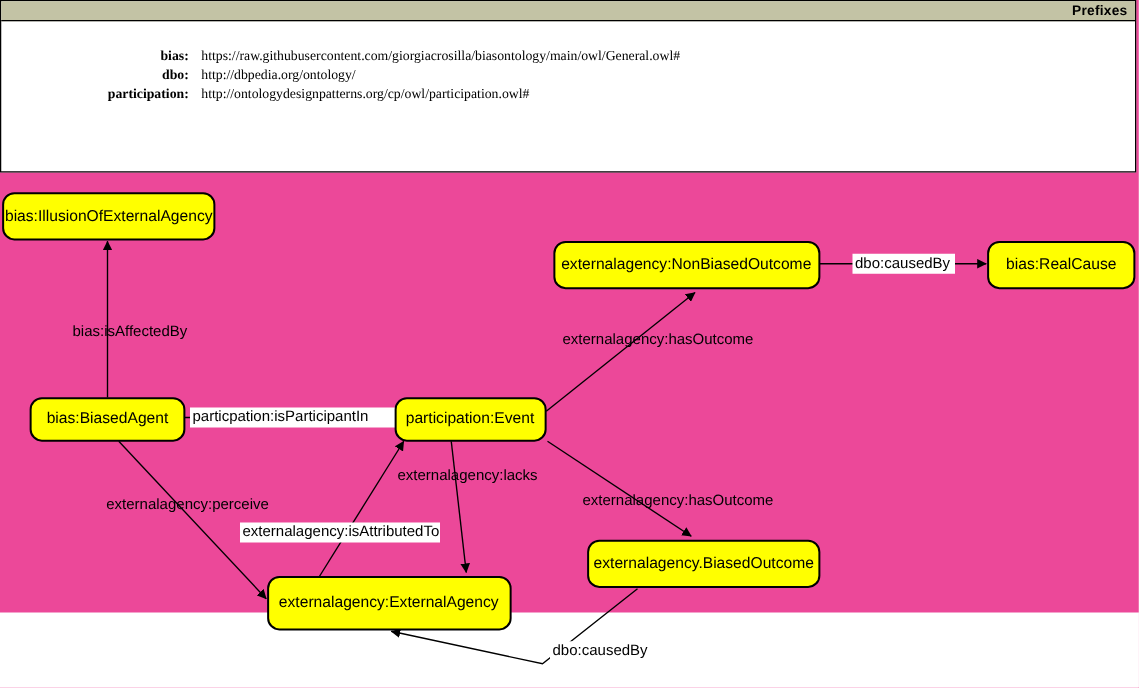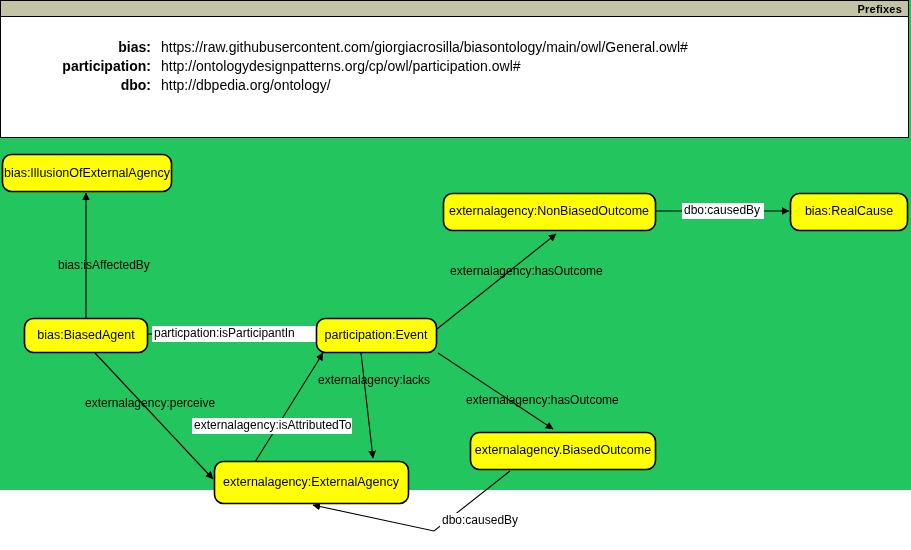--- a/index.html
+++ b/index.html
@@ -11,21 +11,21 @@
     width: 911px;
     height: 550px;
     font-family: "Liberation Sans", sans-serif;
     overflow: hidden;
     position: relative;
   }
   #stage {
     position: relative;
     width: 911px;
     height: 490px;
-    background: #22c55e;
+    background: #ec4899;
   }
 
   
   .prefix-panel {
     position: absolute;
     left: 0;
     top: 0;
     width: 909px;
     height: 138px;
     border: 1px solid #000000;
@@ -49,22 +49,22 @@
     color: #000000;
     letter-spacing: 0.2px;
   }
   .prefix-body {
     padding-top: 22px;
     padding-left: 0;
     box-sizing: border-box;
   }
   .prefix-table {
     border-collapse: collapse;
-    font-family: Liberation Sans, sans-serif;
-    font-size: 14px;
+    font-family: Liberation Serif, serif;
+    font-size: 11px;
     color: #000000;
   }
   .prefix-table td {
     padding: 0 0 3px 0;
     vertical-align: top;
     white-space: pre;
   }
   .prefix-key {
     font-weight: bold;
     text-align: right;
@@ -119,26 +119,26 @@
       <span class="prefix-title">Prefixes</span>
     </div>
     <div class="prefix-body">
       <table class="prefix-table">
         <tbody>
           <tr>
             <td class="prefix-key">bias:</td>
             <td class="prefix-val">https://raw.githubusercontent.com/giorgiacrosilla/biasontology/main/owl/General.owl#</td>
           </tr>
           <tr>
+            <td class="prefix-key">dbo:</td>
+            <td class="prefix-val">http://dbpedia.org/ontology/</td>
+          </tr>
+          <tr>
             <td class="prefix-key">participation:</td>
             <td class="prefix-val">http://ontologydesignpatterns.org/cp/owl/participation.owl#</td>
-          </tr>
-          <tr>
-            <td class="prefix-key">dbo:</td>
-            <td class="prefix-val">http://dbpedia.org/ontology/</td>
           </tr>
         </tbody>
       </table>
     </div>
   </div>
 
   <svg id="graph" viewBox="0 0 911 411">
     <defs>
       <marker id="arrow" viewBox="0 0 10 10" refX="9.4" refY="5" markerWidth="7" markerHeight="7" orient="auto-start-reverse">
         <path d="M 0 0 L 10 5 L 0 10 z" fill="#000000"></path>

